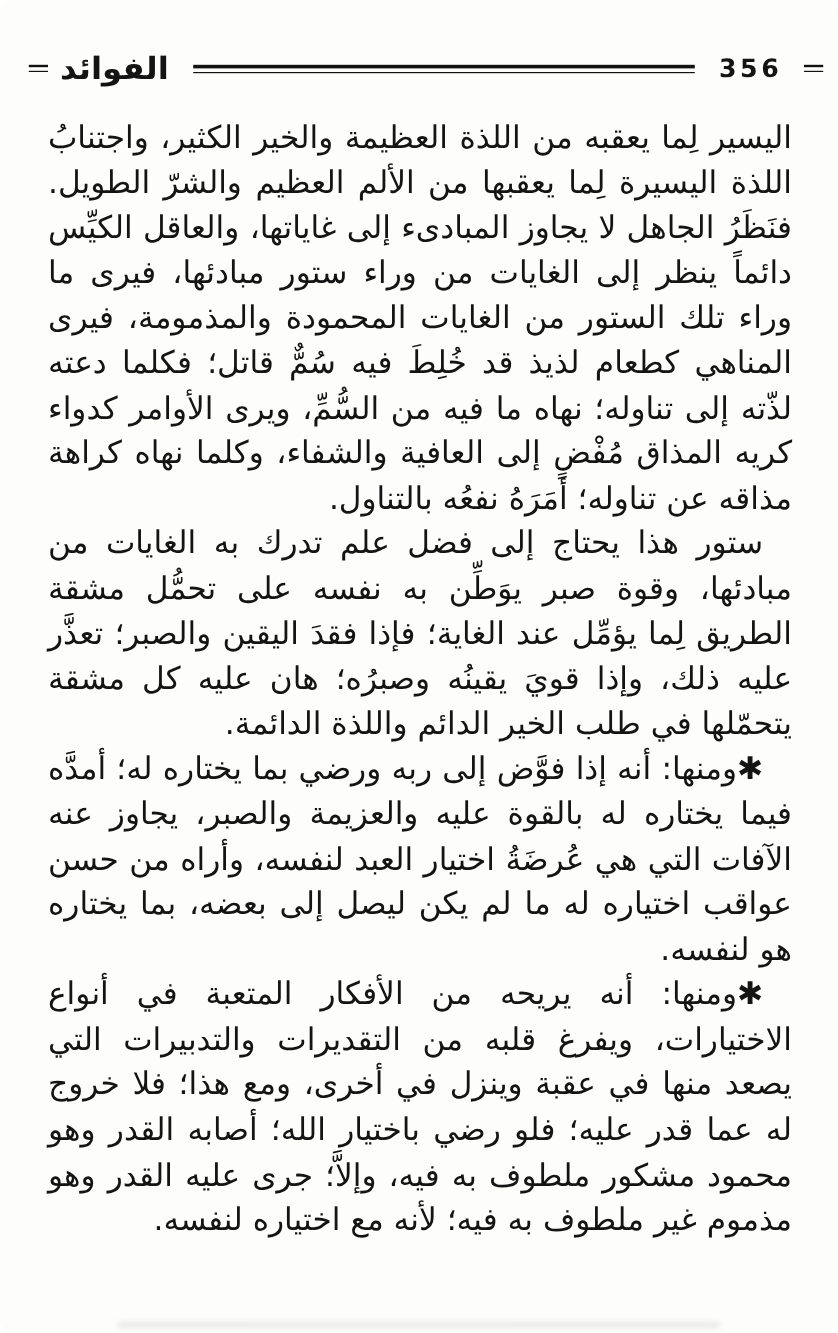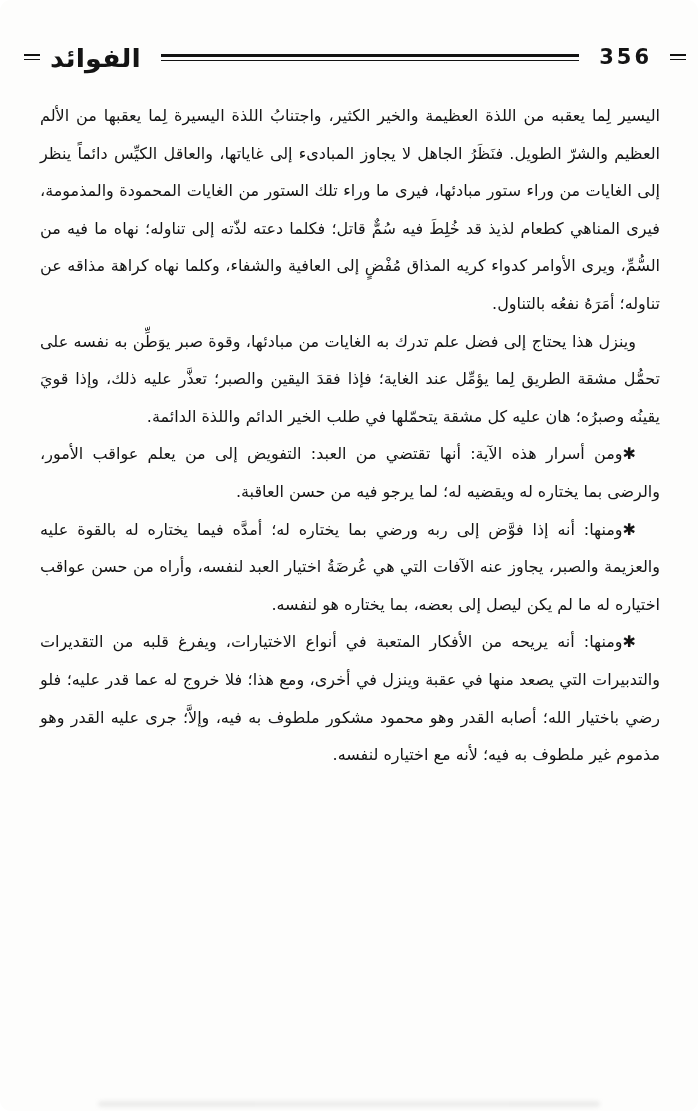--- a/index.html
+++ b/index.html
@@ -59,21 +59,21 @@
     font-size: 21px;
     font-weight: bold;
     letter-spacing: 3px;
     margin: 0 10px 0 2px;
   }
   
   .body-text {
     direction: rtl;
     margin-top: 25px;
     padding: 0 38px 0 40px;
-    font-size: 16px;
+    font-size: 26px;
     line-height: 37.6px;
     text-align: justify;
   }
   .body-text p {
     margin: 0;
     padding: 0;
   }
   .body-text p.indent {
     text-indent: 24px;
   }
@@ -101,21 +101,20 @@
   <div class="page-header">
     <div class="eq-mark"></div>
     <div class="book-title">الفوائد</div>
     <div class="double-rule"></div>
     <div class="page-number">356</div>
     <div class="eq-mark"></div>
   </div>
 
   <div class="body-text">
     <p><span>اليسير لِما يعقبه من اللذة العظيمة والخير الكثير، واجتنابُ اللذة اليسيرة لِما يعقبها من الألم العظيم والشرّ الطويل. فنَظَرُ الجاهل لا يجاوز المبادىء إلى غاياتها، والعاقل الكيِّس دائماً ينظر إلى الغايات من وراء ستور مبادئها، فيرى ما وراء تلك الستور من الغايات المحمودة والمذمومة، فيرى المناهي كطعام لذيذ قد خُلِطَ فيه سُمٌّ قاتل؛ فكلما دعته لذّته إلى تناوله؛ نهاه ما فيه من السُّمِّ، ويرى الأوامر كدواء كريه المذاق مُفْضٍ إلى العافية والشفاء، وكلما نهاه كراهة مذاقه عن تناوله؛ أمَرَهُ نفعُه بالتناول.</span></p>
-    <p class="indent"><span>وينزل هذا يحتاج إلى فضل علم تدرك به الغايات من مبادئها، وقوة صبر يوَطِّن به نفسه على تحمُّل مشقة الطريق لِما يؤمِّل عند الغاية؛ فإذا فقدَ اليقين والصبر؛ تعذَّر عليه ذلك، وإذا قويَ يقينُه وصبرُه؛ هان عليه كل مشقة يتحمّلها في طلب الخير الدائم واللذة الدائمة.</span></p>
-    <p class="indent"><span class="marker">✱</span><span>ومن أسرار هذه الآية: أنها تقتضي من العبد: التفويض إلى من يعلم عواقب الأمور، والرضى بما يختاره له ويقضيه له؛ لما يرجو فيه من حسن العاقبة.</span></p>
+    <p class="indent"><span>ستور هذا يحتاج إلى فضل علم تدرك به الغايات من مبادئها، وقوة صبر يوَطِّن به نفسه على تحمُّل مشقة الطريق لِما يؤمِّل عند الغاية؛ فإذا فقدَ اليقين والصبر؛ تعذَّر عليه ذلك، وإذا قويَ يقينُه وصبرُه؛ هان عليه كل مشقة يتحمّلها في طلب الخير الدائم واللذة الدائمة.</span></p>
     <p class="indent"><span class="marker">✱</span><span>ومنها: أنه إذا فوَّض إلى ربه ورضي بما يختاره له؛ أمدَّه فيما يختاره له بالقوة عليه والعزيمة والصبر، يجاوز عنه الآفات التي هي عُرضَةُ اختيار العبد لنفسه، وأراه من حسن عواقب اختياره له ما لم يكن ليصل إلى بعضه، بما يختاره هو لنفسه.</span></p>
     <p class="indent"><span class="marker">✱</span><span>ومنها: أنه يريحه من الأفكار المتعبة في أنواع الاختيارات، ويفرغ قلبه من التقديرات والتدبيرات التي يصعد منها في عقبة وينزل في أخرى، ومع هذا؛ فلا خروج له عما قدر عليه؛ فلو رضي باختيار الله؛ أصابه القدر وهو محمود مشكور ملطوف به فيه، وإلاَّ؛ جرى عليه القدر وهو مذموم غير ملطوف به فيه؛ لأنه مع اختياره لنفسه.</span></p>
   </div>
 
   <div class="scan-smudge"></div>
 
 </div>
 
 </body></html>

